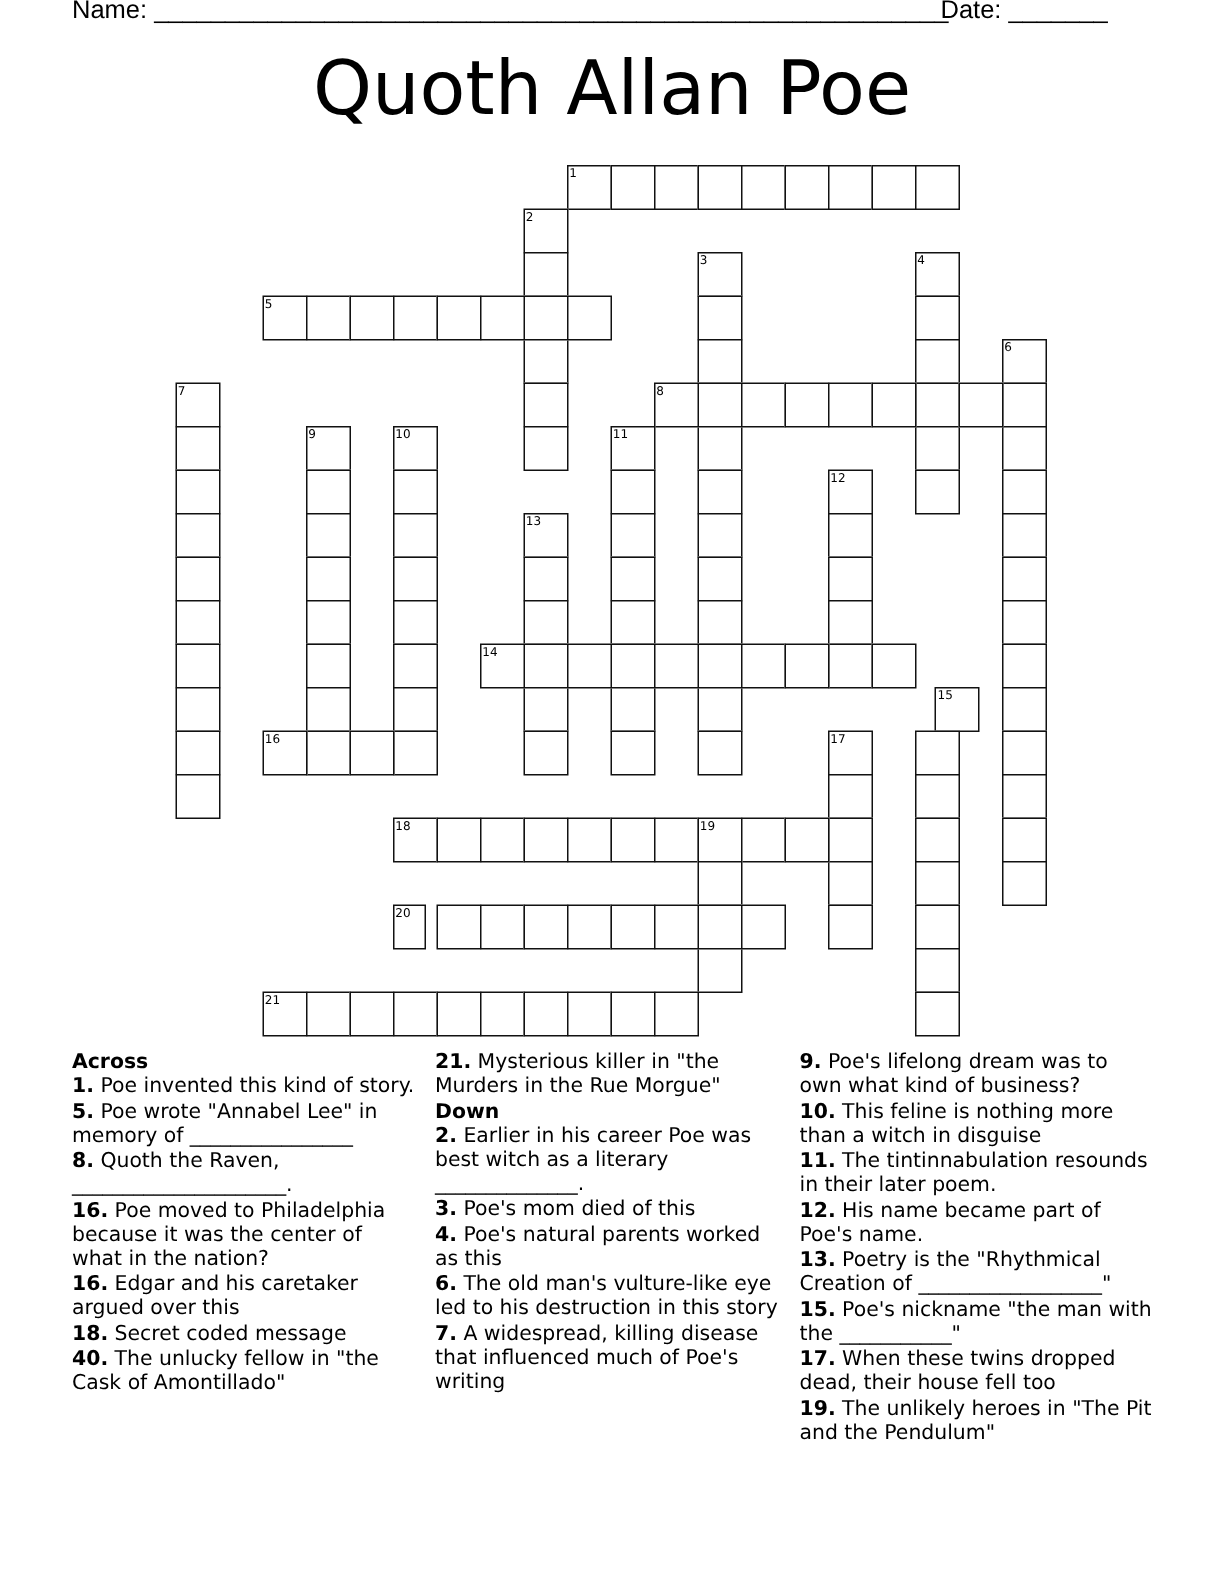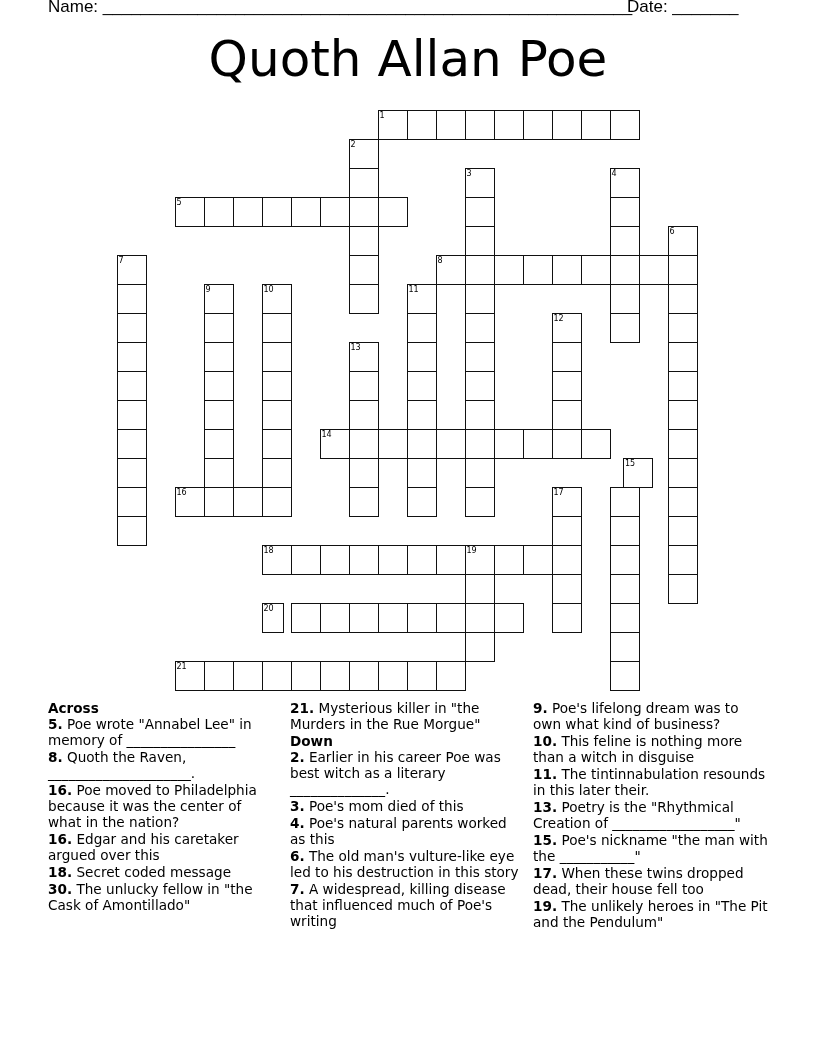--- a/index.html
+++ b/index.html
@@ -225,39 +225,41 @@
     <div class="cell" style="left: 291px; top: 661px; width: 30px; height: 30px;"></div>
     <div class="cell" style="left: 320px; top: 661px; width: 30px; height: 30px;"></div>
     <div class="cell" style="left: 349px; top: 661px; width: 30px; height: 30px;"></div>
     <div class="cell" style="left: 378px; top: 661px; width: 30px; height: 30px;"></div>
     <div class="cell" style="left: 407px; top: 661px; width: 30px; height: 30px;"></div>
     <div class="cell" style="left: 436px; top: 661px; width: 30px; height: 30px;"></div>
   </div>
 
 <div class="clues col1">
   <p class="sec">Across</p>
+  <p class="clue"><b>1.</b><span> Poe invented this kind of story.</span></p>
   <p class="clue"><b>5.</b><span> Poe wrote "Annabel Lee" in memory of ________________</span></p>
   <p class="clue"><b>8.</b><span> Quoth the Raven, _____________________.</span></p>
   <p class="clue"><b>16.</b><span> Poe moved to Philadelphia because it was the center of what in the nation?</span></p>
   <p class="clue"><b>16.</b><span> Edgar and his caretaker argued over this</span></p>
   <p class="clue"><b>18.</b><span> Secret coded message</span></p>
-  <p class="clue"><b>30.</b><span> The unlucky fellow in "the Cask of Amontillado"</span></p>
+  <p class="clue"><b>40.</b><span> The unlucky fellow in "the Cask of Amontillado"</span></p>
 </div>
 
 <div class="clues col2">
   <p class="clue"><b>21.</b><span> Mysterious killer in "the Murders in the Rue Morgue"</span></p>
   <p class="sec">Down</p>
   <p class="clue"><b>2.</b><span> Earlier in his career Poe was best witch as a literary ______________.</span></p>
   <p class="clue"><b>3.</b><span> Poe's mom died of this</span></p>
   <p class="clue"><b>4.</b><span> Poe's natural parents worked as this</span></p>
   <p class="clue"><b>6.</b><span> The old man's vulture-like eye led to his destruction in this story</span></p>
   <p class="clue"><b>7.</b><span> A widespread, killing disease that influenced much of Poe's writing</span></p>
 </div>
 
 <div class="clues col3">
   <p class="clue"><b>9.</b><span> Poe's lifelong dream was to own what kind of business?</span></p>
   <p class="clue"><b>10.</b><span> This feline is nothing more than a witch in disguise</span></p>
-  <p class="clue"><b>11.</b><span> The tintinnabulation resounds in this later their.</span></p>
+  <p class="clue"><b>11.</b><span> The tintinnabulation resounds in their later poem.</span></p>
+  <p class="clue"><b>12.</b><span> His name became part of Poe's name.</span></p>
   <p class="clue"><b>13.</b><span> Poetry is the "Rhythmical Creation of __________________"</span></p>
   <p class="clue"><b>15.</b><span> Poe's nickname "the man with the ___________"</span></p>
   <p class="clue"><b>17.</b><span> When these twins dropped dead, their house fell too</span></p>
   <p class="clue"><b>19.</b><span> The unlikely heroes in "The Pit and the Pendulum"</span></p>
 </div>
 
 </body></html>

